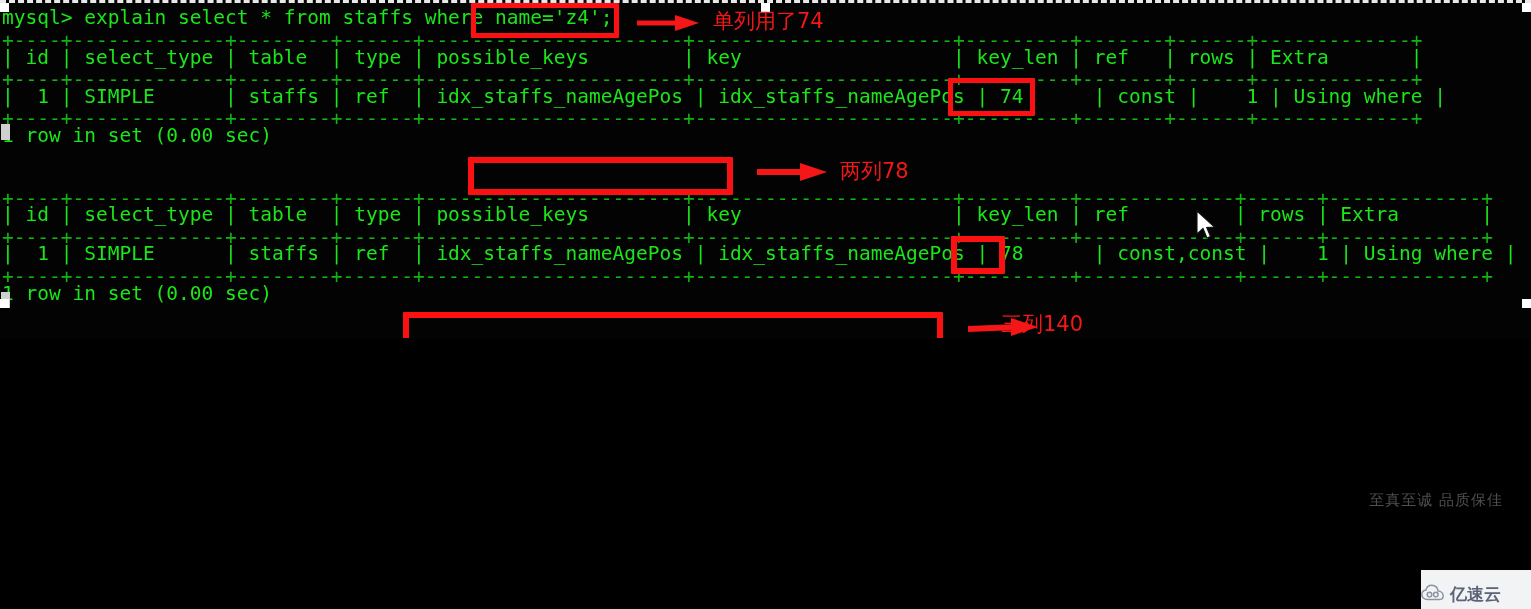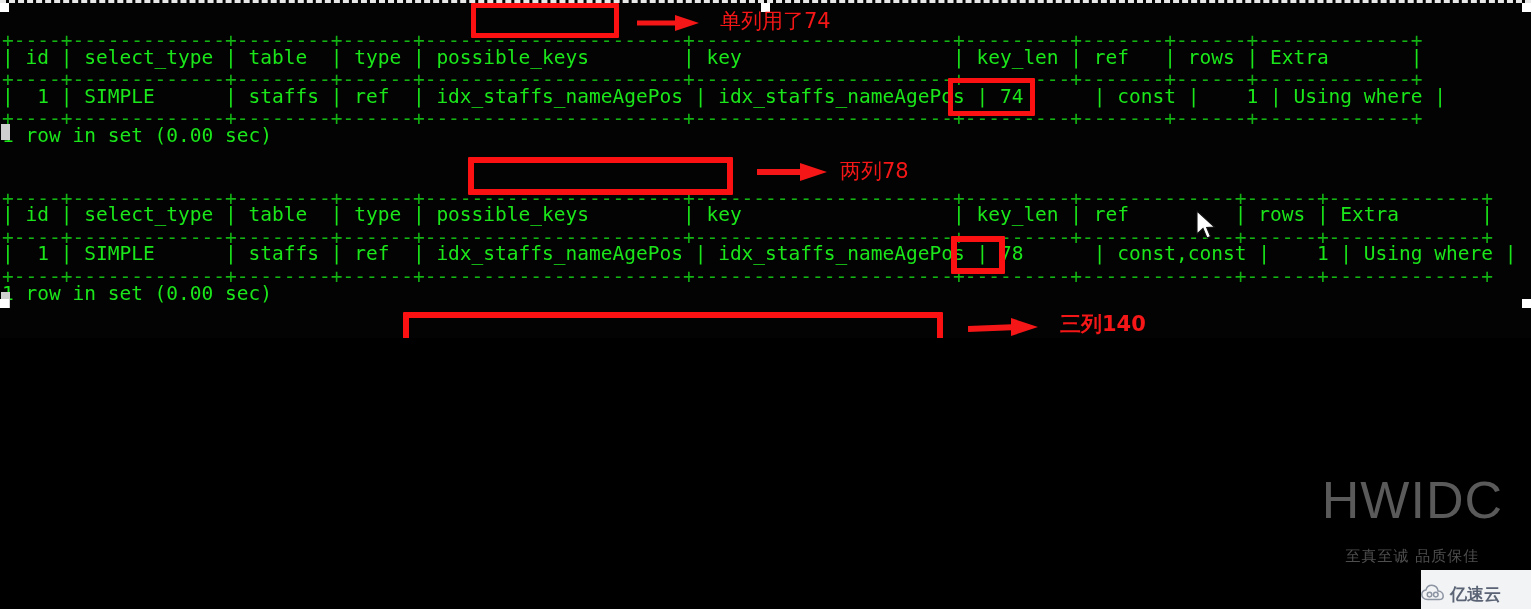--- a/index.html
+++ b/index.html
@@ -162,20 +162,21 @@
     font-size: 17px;
     font-weight: 600;
     letter-spacing: 0px;
   }
 </style>
 </head>
 <body>
 
 <div id="terminal">
 
+  <div class="term-line" style="top:8px;">mysql&gt; explain select * from staffs where name='z4';</div>
   <div class="term-line rule" style="top:31px;">+----+-------------+--------+------+----------------------+----------------------+---------+-------+------+-------------+</div>
   <div class="term-line" style="top:48px;">| id | select_type | table  | type | possible_keys        | key                  | key_len | ref   | rows | Extra       |</div>
   <div class="term-line rule" style="top:70px;">+----+-------------+--------+------+----------------------+----------------------+---------+-------+------+-------------+</div>
   <div class="term-line" style="top:87px;">|  1 | SIMPLE      | staffs | ref  | idx_staffs_nameAgePos | idx_staffs_nameAgePos | 74      | const |    1 | Using where |</div>
   <div class="term-line rule" style="top:109px;">+----+-------------+--------+------+----------------------+----------------------+---------+-------+------+-------------+</div>
   <div class="term-line" style="top:126px;">1 row in set (0.00 sec)</div>
 
   <div class="term-line rule" style="top:189px;">+----+-------------+--------+------+----------------------+----------------------+---------+-------------+------+-------------+</div>
   <div class="term-line" style="top:205px;">| id | select_type | table  | type | possible_keys        | key                  | key_len | ref         | rows | Extra       |</div>
   <div class="term-line rule" style="top:228px;">+----+-------------+--------+------+----------------------+----------------------+---------+-------------+------+-------------+</div>
@@ -199,21 +200,21 @@
 <div class="redbox" style="left:471px; top:3px; width:148px; height:35px;"></div>
 
 <div class="redbox" style="left:948px; top:78px; width:87px; height:38px;"></div>
 
 <div class="arrow" style="left:637px; top:12px; width:62px;">
   <svg width="62" height="22" viewBox="0 0 62 22">
     <path d="M0 11 L44 11" stroke="#f51717" stroke-width="5"></path>
     <path d="M38 3 L62 11 L38 19 Z" fill="#f51717"></path>
   </svg>
 </div>
-<div class="anno-text" style="left:713px; top:10px;margin-left:7px;">单列用了74</div>
+<div class="anno-text" style="left:713px; top:10px;">单列用了74</div>
 
 <div class="redbox thick" style="left:468px; top:157px; width:265px; height:38px;"></div>
 
 <div class="redbox thick" style="left:951px; top:236px; width:54px; height:38px;"></div>
 
 <div class="arrow" style="left:757px; top:161px; width:70px;">
   <svg width="70" height="22" viewBox="0 0 70 22">
     <path d="M0 11 L50 11" stroke="#f51717" stroke-width="6"></path>
     <path d="M43 2 L70 11 L43 20 Z" fill="#f51717"></path>
   </svg>
@@ -221,32 +222,31 @@
 <div class="anno-text" style="left:840px; top:160px;">两列78</div>
 
 <div class="redbox thick" style="left:403px; top:312px; width:540px; height:34px;"></div>
 
 <div class="arrow" style="left:968px; top:315px; width:70px;">
   <svg width="70" height="22" viewBox="0 0 70 22">
     <path d="M0 14 L50 12" stroke="#f51717" stroke-width="6"></path>
     <path d="M43 3 L70 12 L43 21 Z" fill="#f51717"></path>
   </svg>
 </div>
-<div class="anno-text" style="left:1060px; top:313px;font-weight:bold;">三列140</div>
+<div class="anno-text" style="left:1001px; top:313px;">三列140</div>
 
 <div id="mouse-pointer">
   <svg width="22" height="32" viewBox="0 0 22 32">
     <path d="M1 1 L1 24 L7 18.5 L11 28 L14.5 26.5 L10.7 17.5 L18.5 17 Z" fill="#ffffff" stroke="#111111" stroke-width="1.1"></path>
   </svg>
 </div>
 
 <div id="page-bg"></div>
 
 <div id="watermark">
-  <div class="wm-main">HWIDC</div>
   <div class="wm-sub">至真至诚 品质保佳</div>
 </div>
 
 <div id="brand-badge">
   <span>
     <svg width="24" height="17" viewBox="0 0 24 17">
       <path d="M6.5 15.5 C2.9 15.5 0.8 13.2 0.8 10.6 C0.8 8.2 2.6 6.2 5 5.9
                C5.6 3.2 8 1.2 10.9 1.2 C14.2 1.2 16.9 3.8 17.1 7.1
                C20 7.3 22.2 9.4 22.2 11.9 C22.2 14 20.4 15.5 18 15.5 Z" fill="none" stroke="#8d95a3" stroke-width="1.5"></path>
       <circle cx="8.5" cy="10.6" r="2.3" fill="none" stroke="#8d95a3" stroke-width="1.5"></circle>

